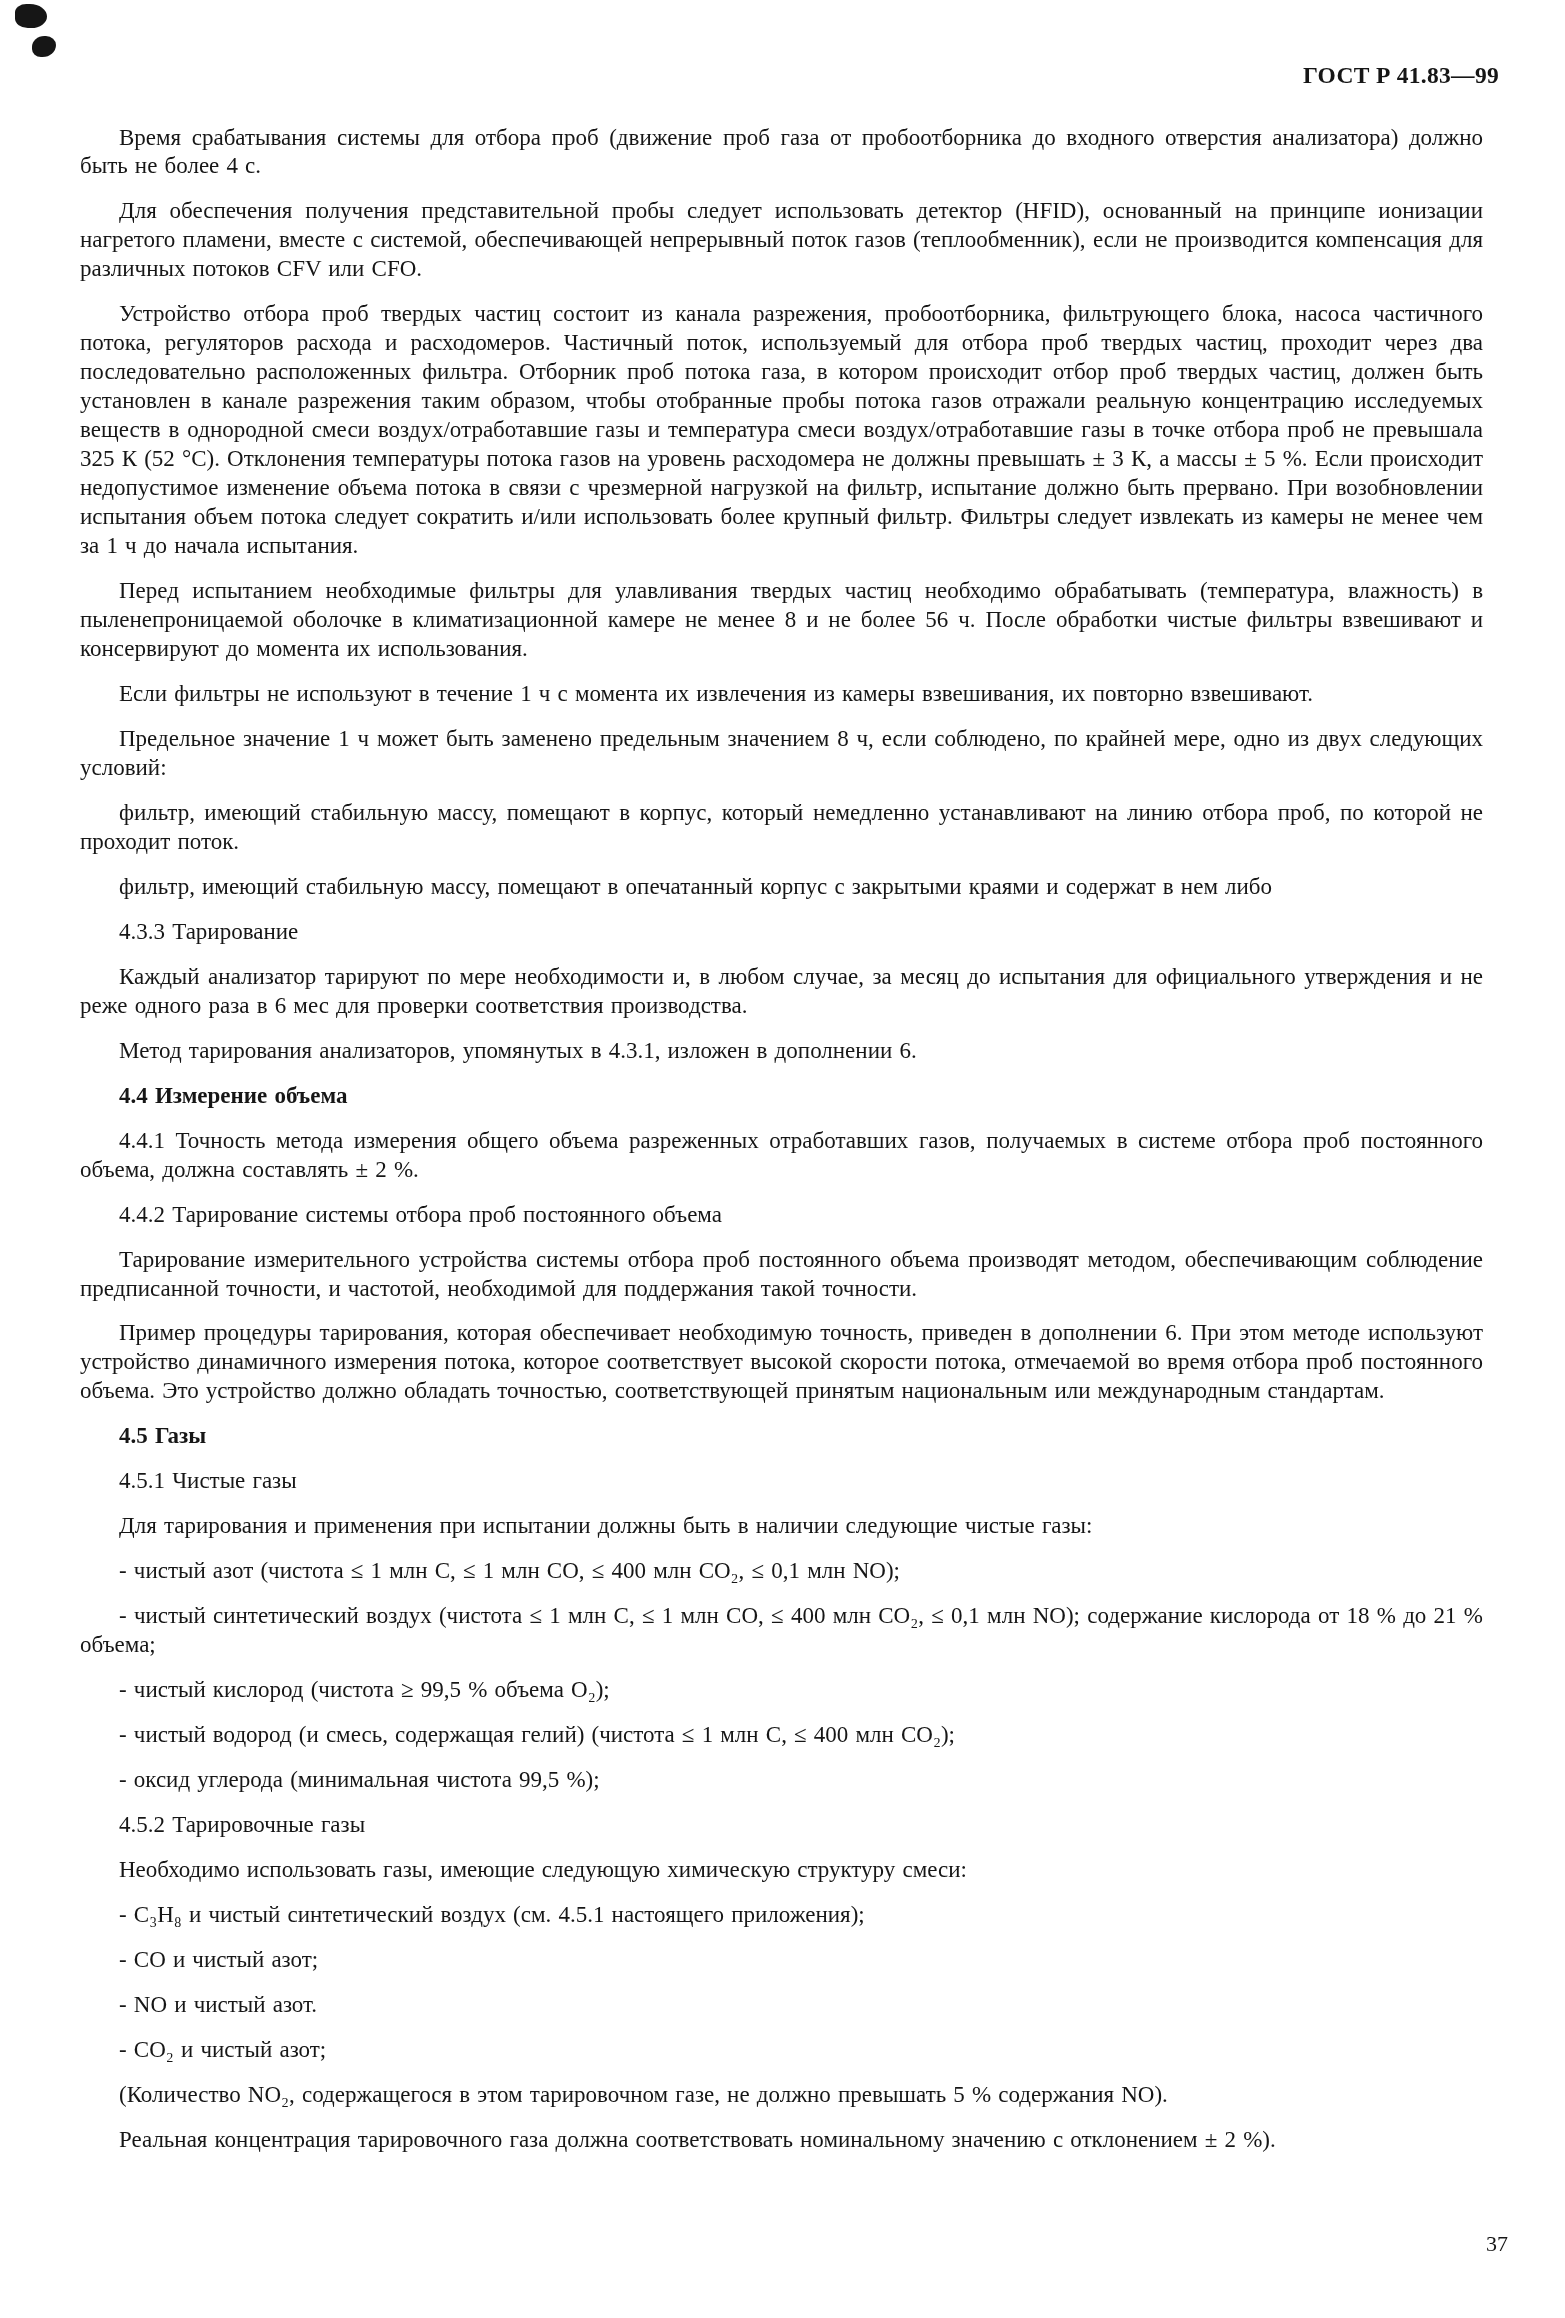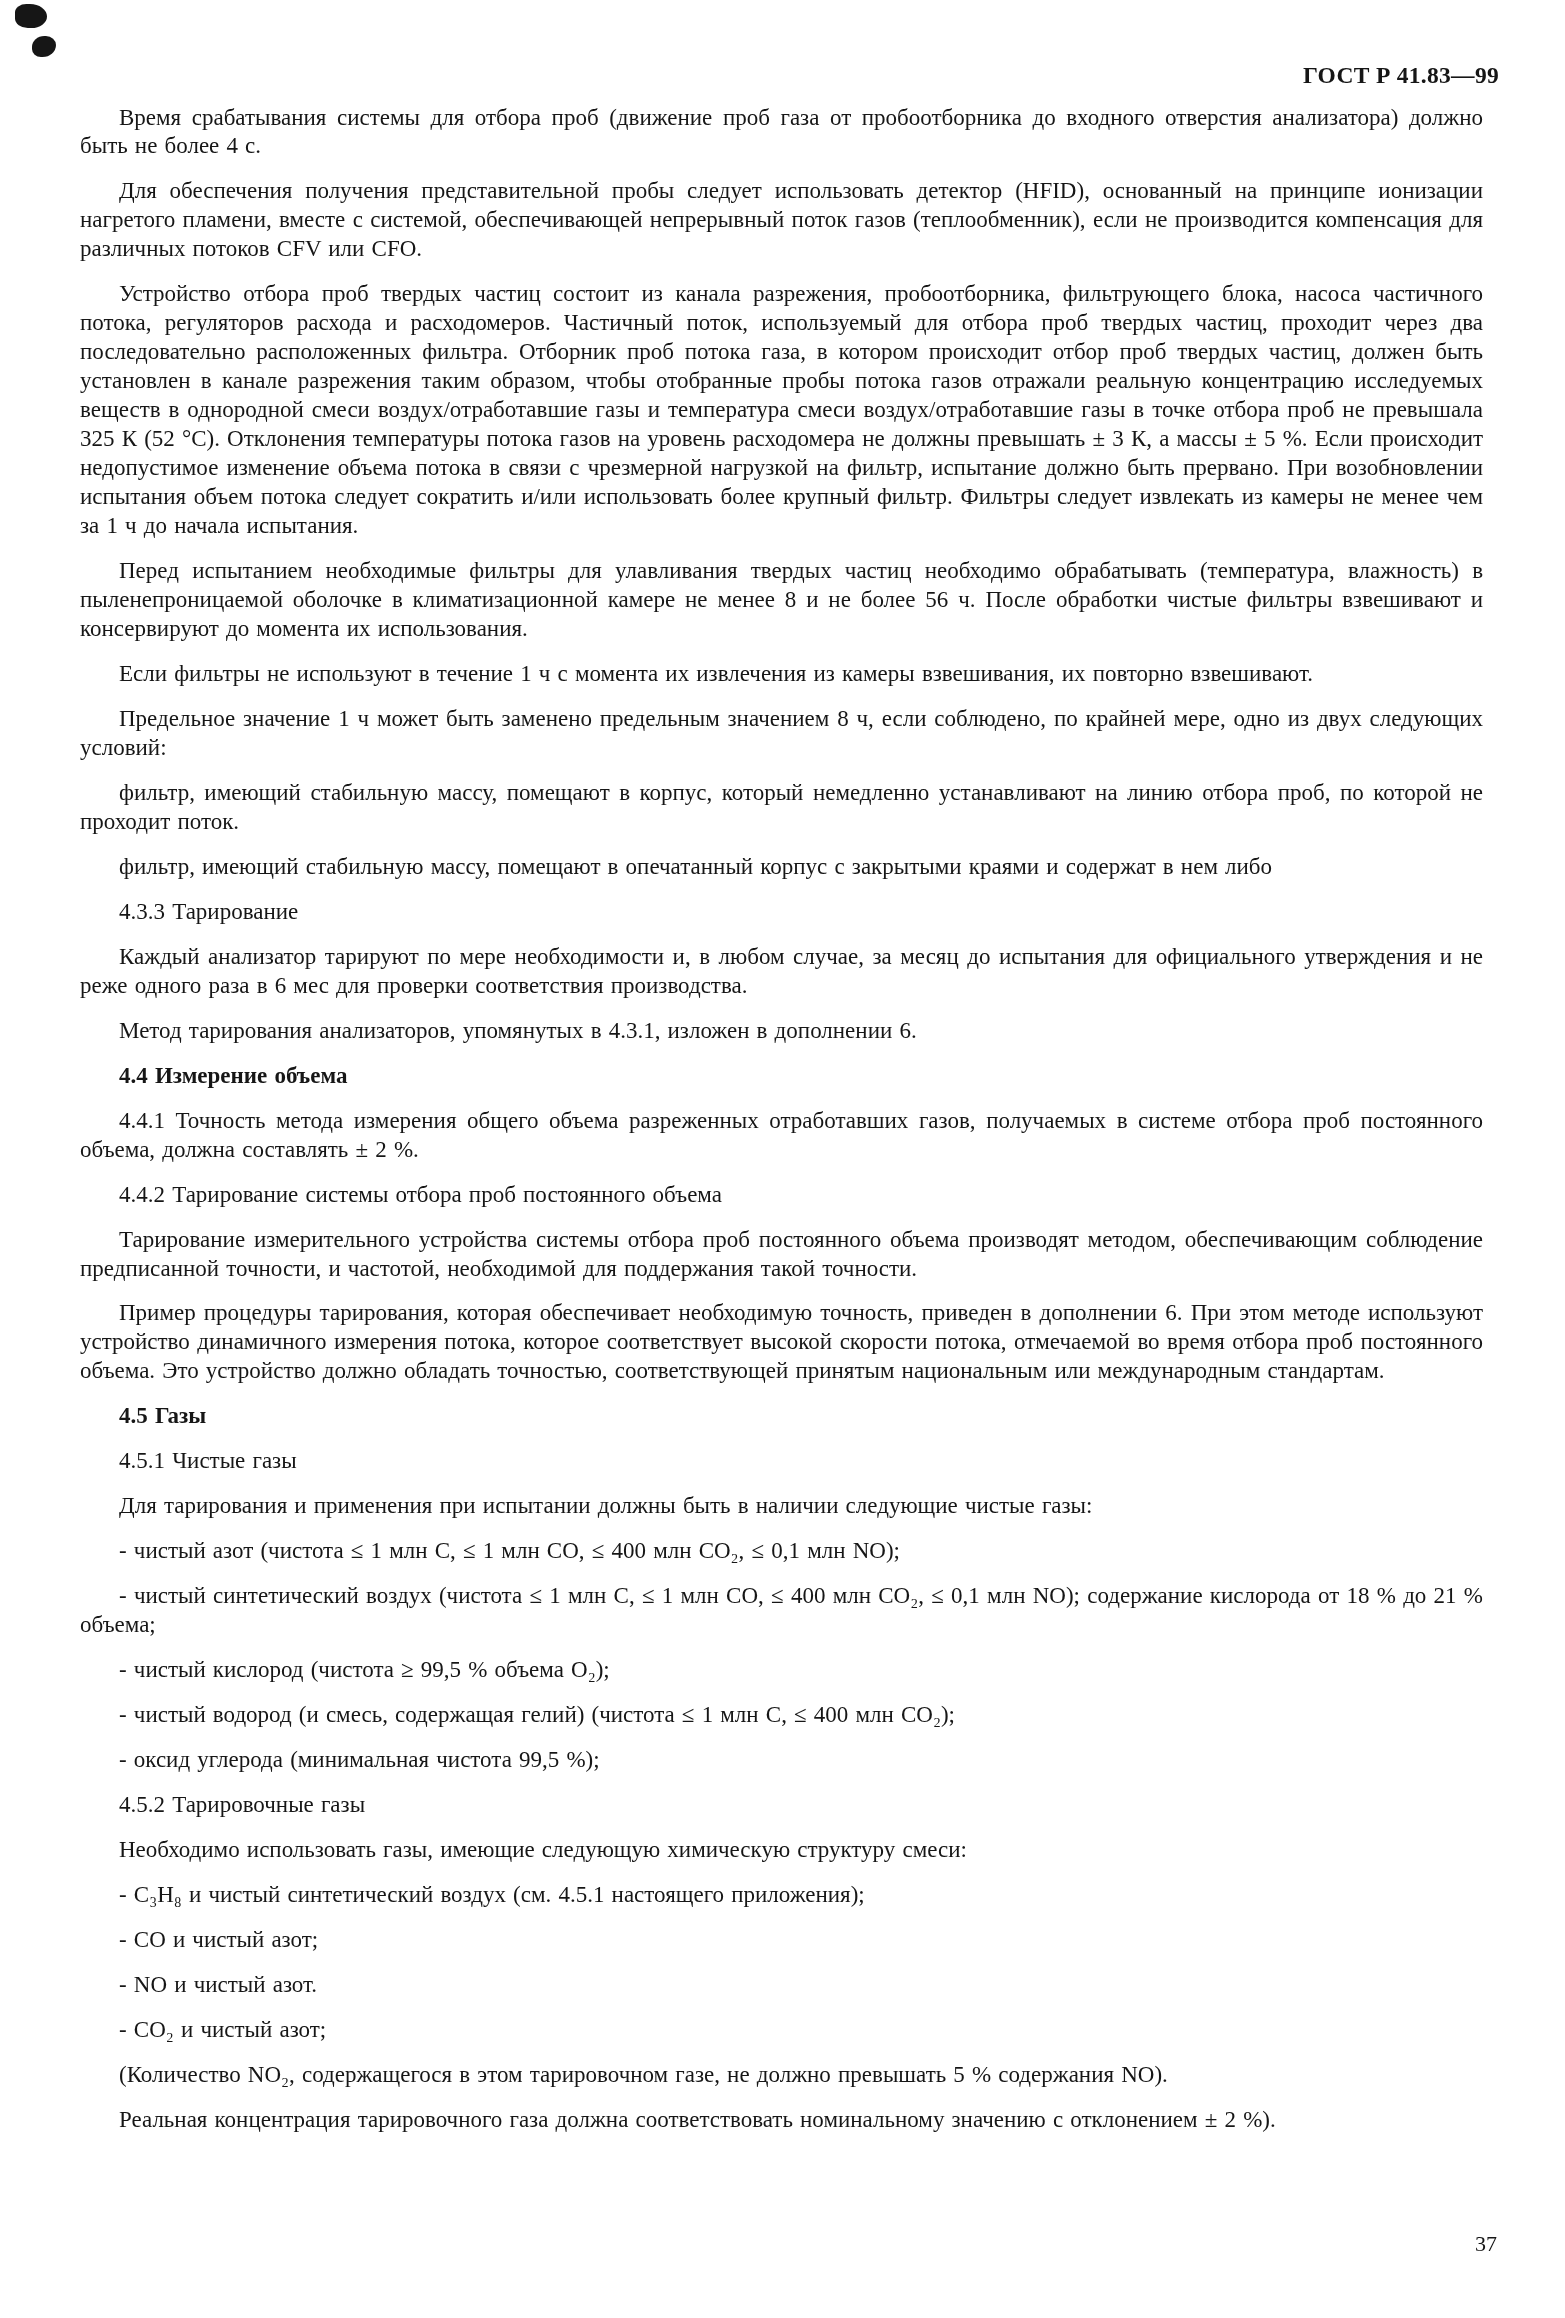--- a/index.html
+++ b/index.html
@@ -17,38 +17,38 @@
     font-family: "Liberation Serif", "DejaVu Serif", serif;
     color: #161616;
     overflow: hidden;
   }
   .doc-header {
     text-align: right;
     font-weight: bold;
     font-size: 23.5px;
     line-height: 1;
     letter-spacing: 0.3px;
-    margin-bottom: 16px;
+    margin-bottom: 36px;
   }
   .content {
     font-size: 23px;
     line-height: 1.26;
     text-align: justify;
   }
   .para {
     margin: 16px;
     text-indent: 39px;
     word-spacing: 1.4px;
   }
   .para-bold {
     font-weight: bold;
   }
   .page-number {
     position: absolute;
-    right: 68px;
+    right: 57px;
     bottom: 64px;
     font-size: 22px;
     line-height: 1;
   }
   
   .blot {
     position: absolute;
     background: #161616;
   }
   .blot-1 { left: 15px; top: 4.1px;  width: 32px; height: 23.5px; border-radius: 40% 60% 55% 45%; }

